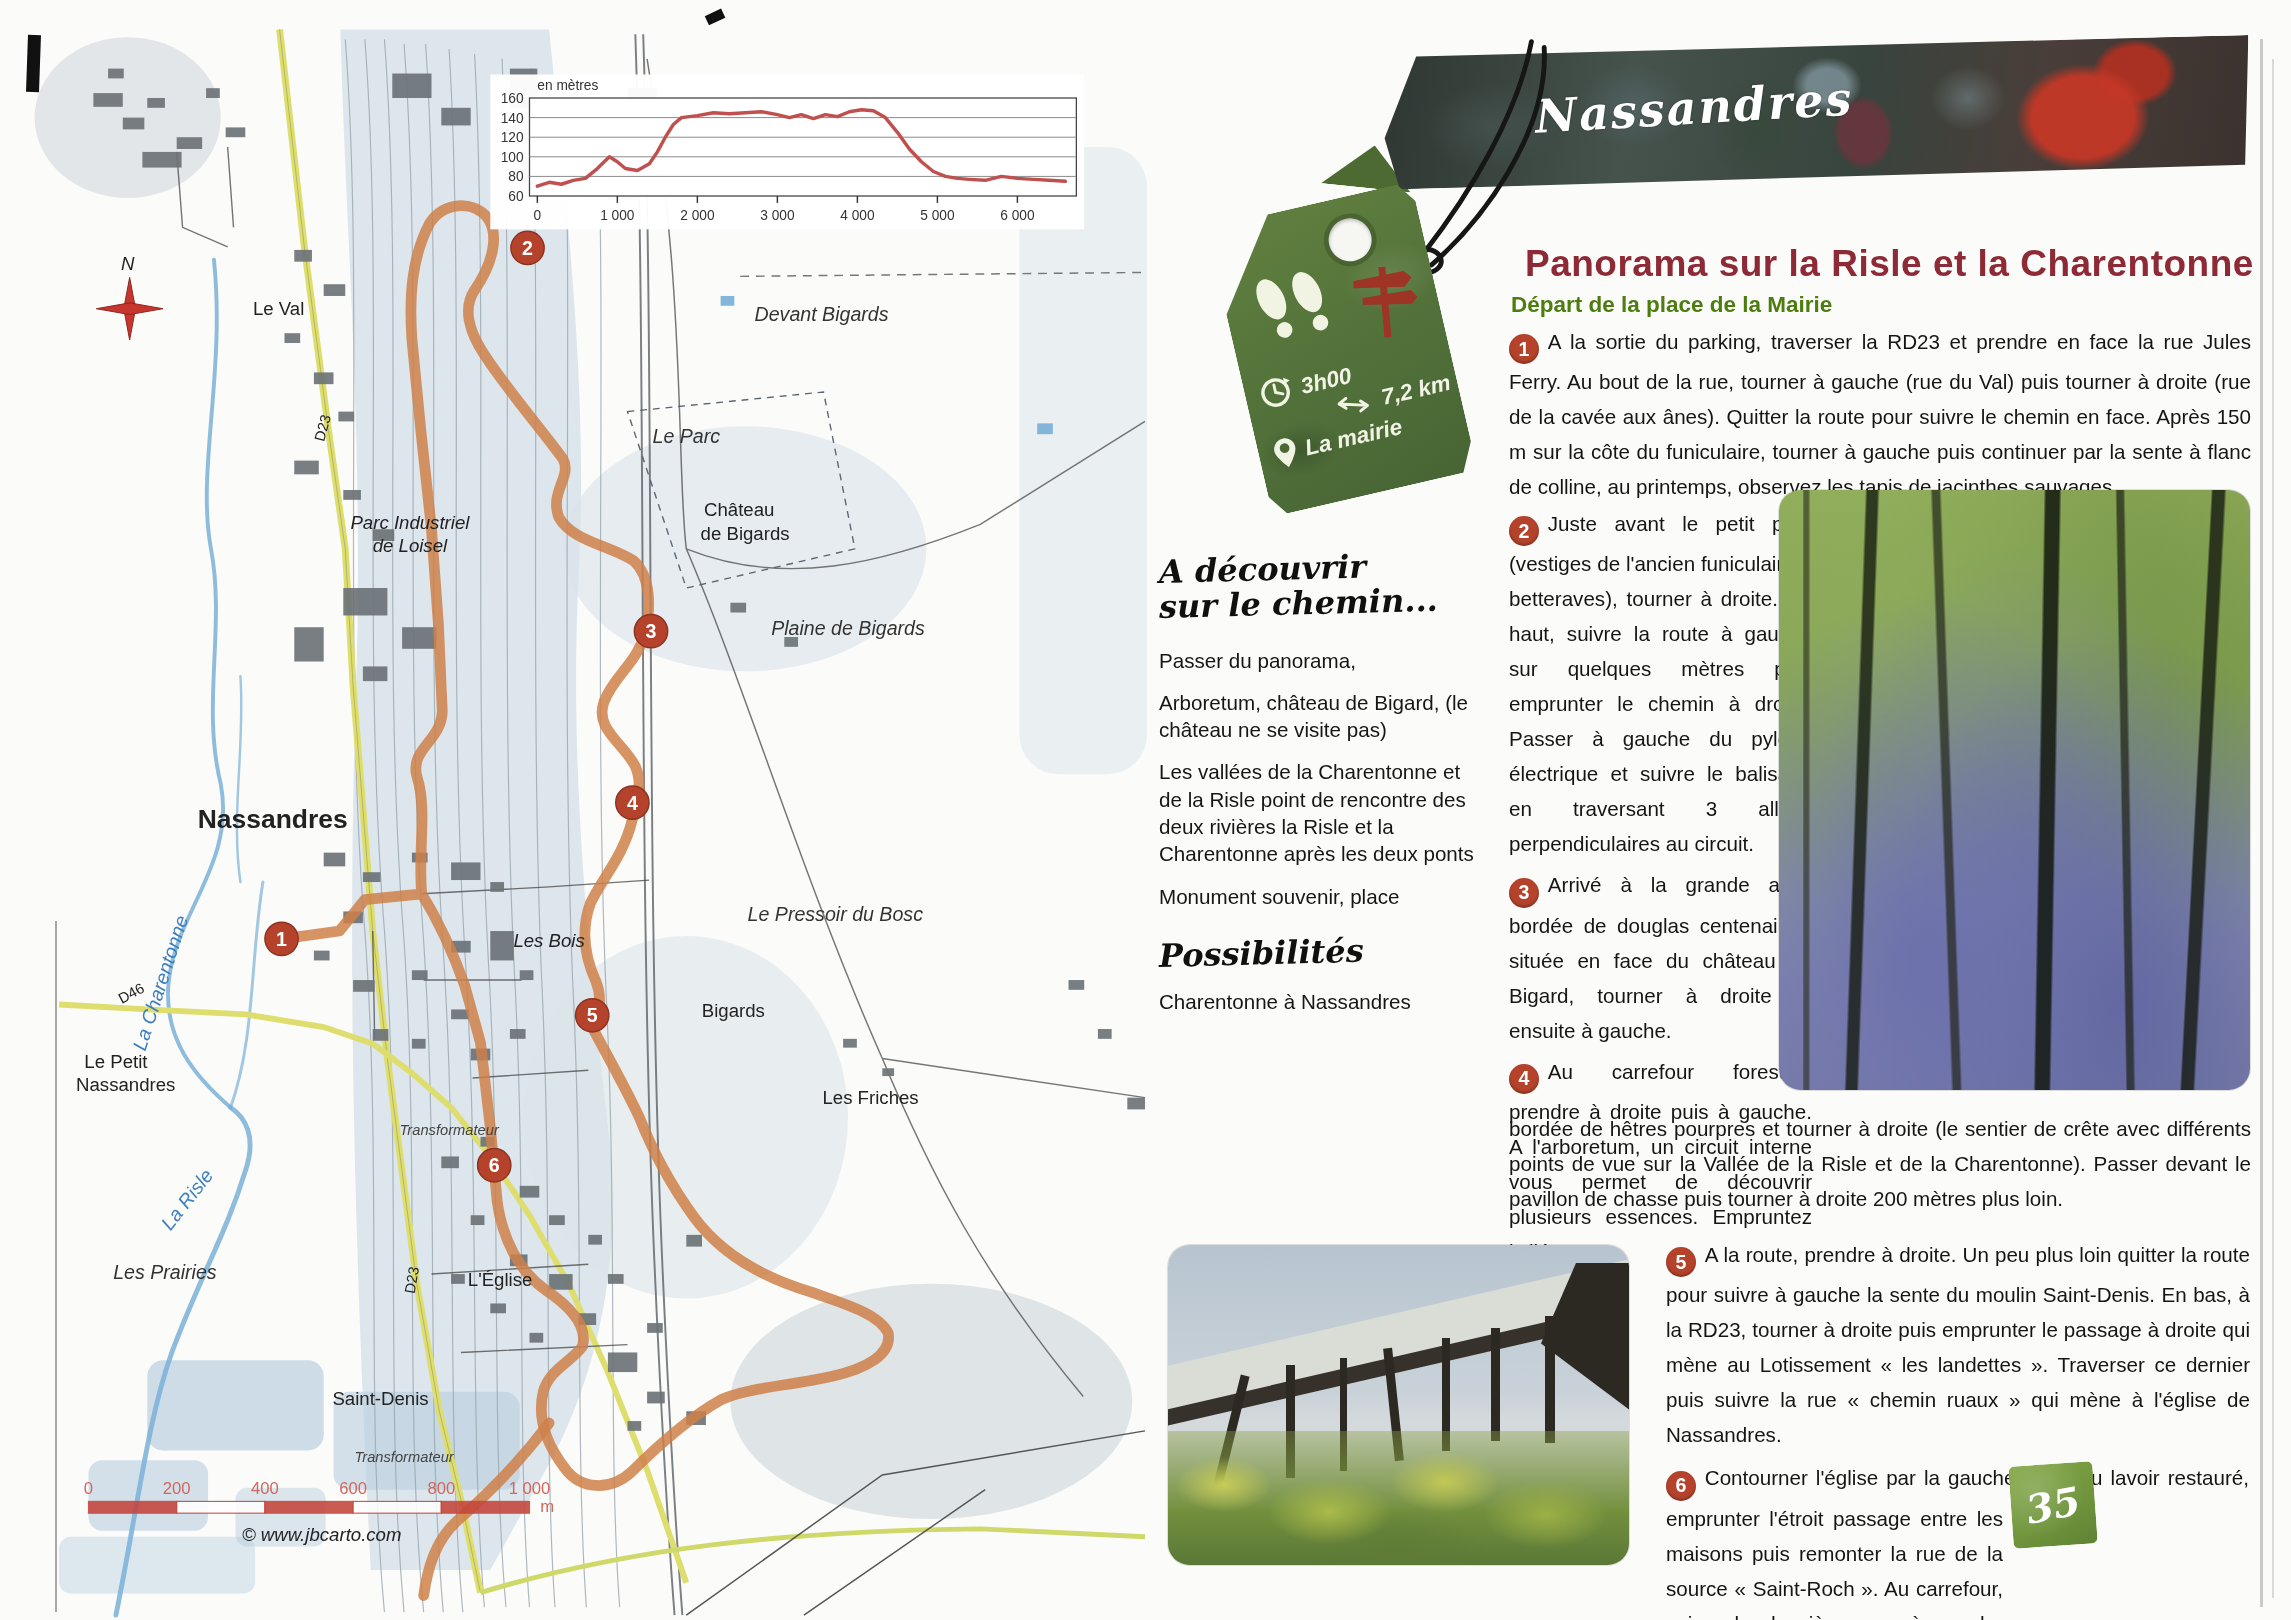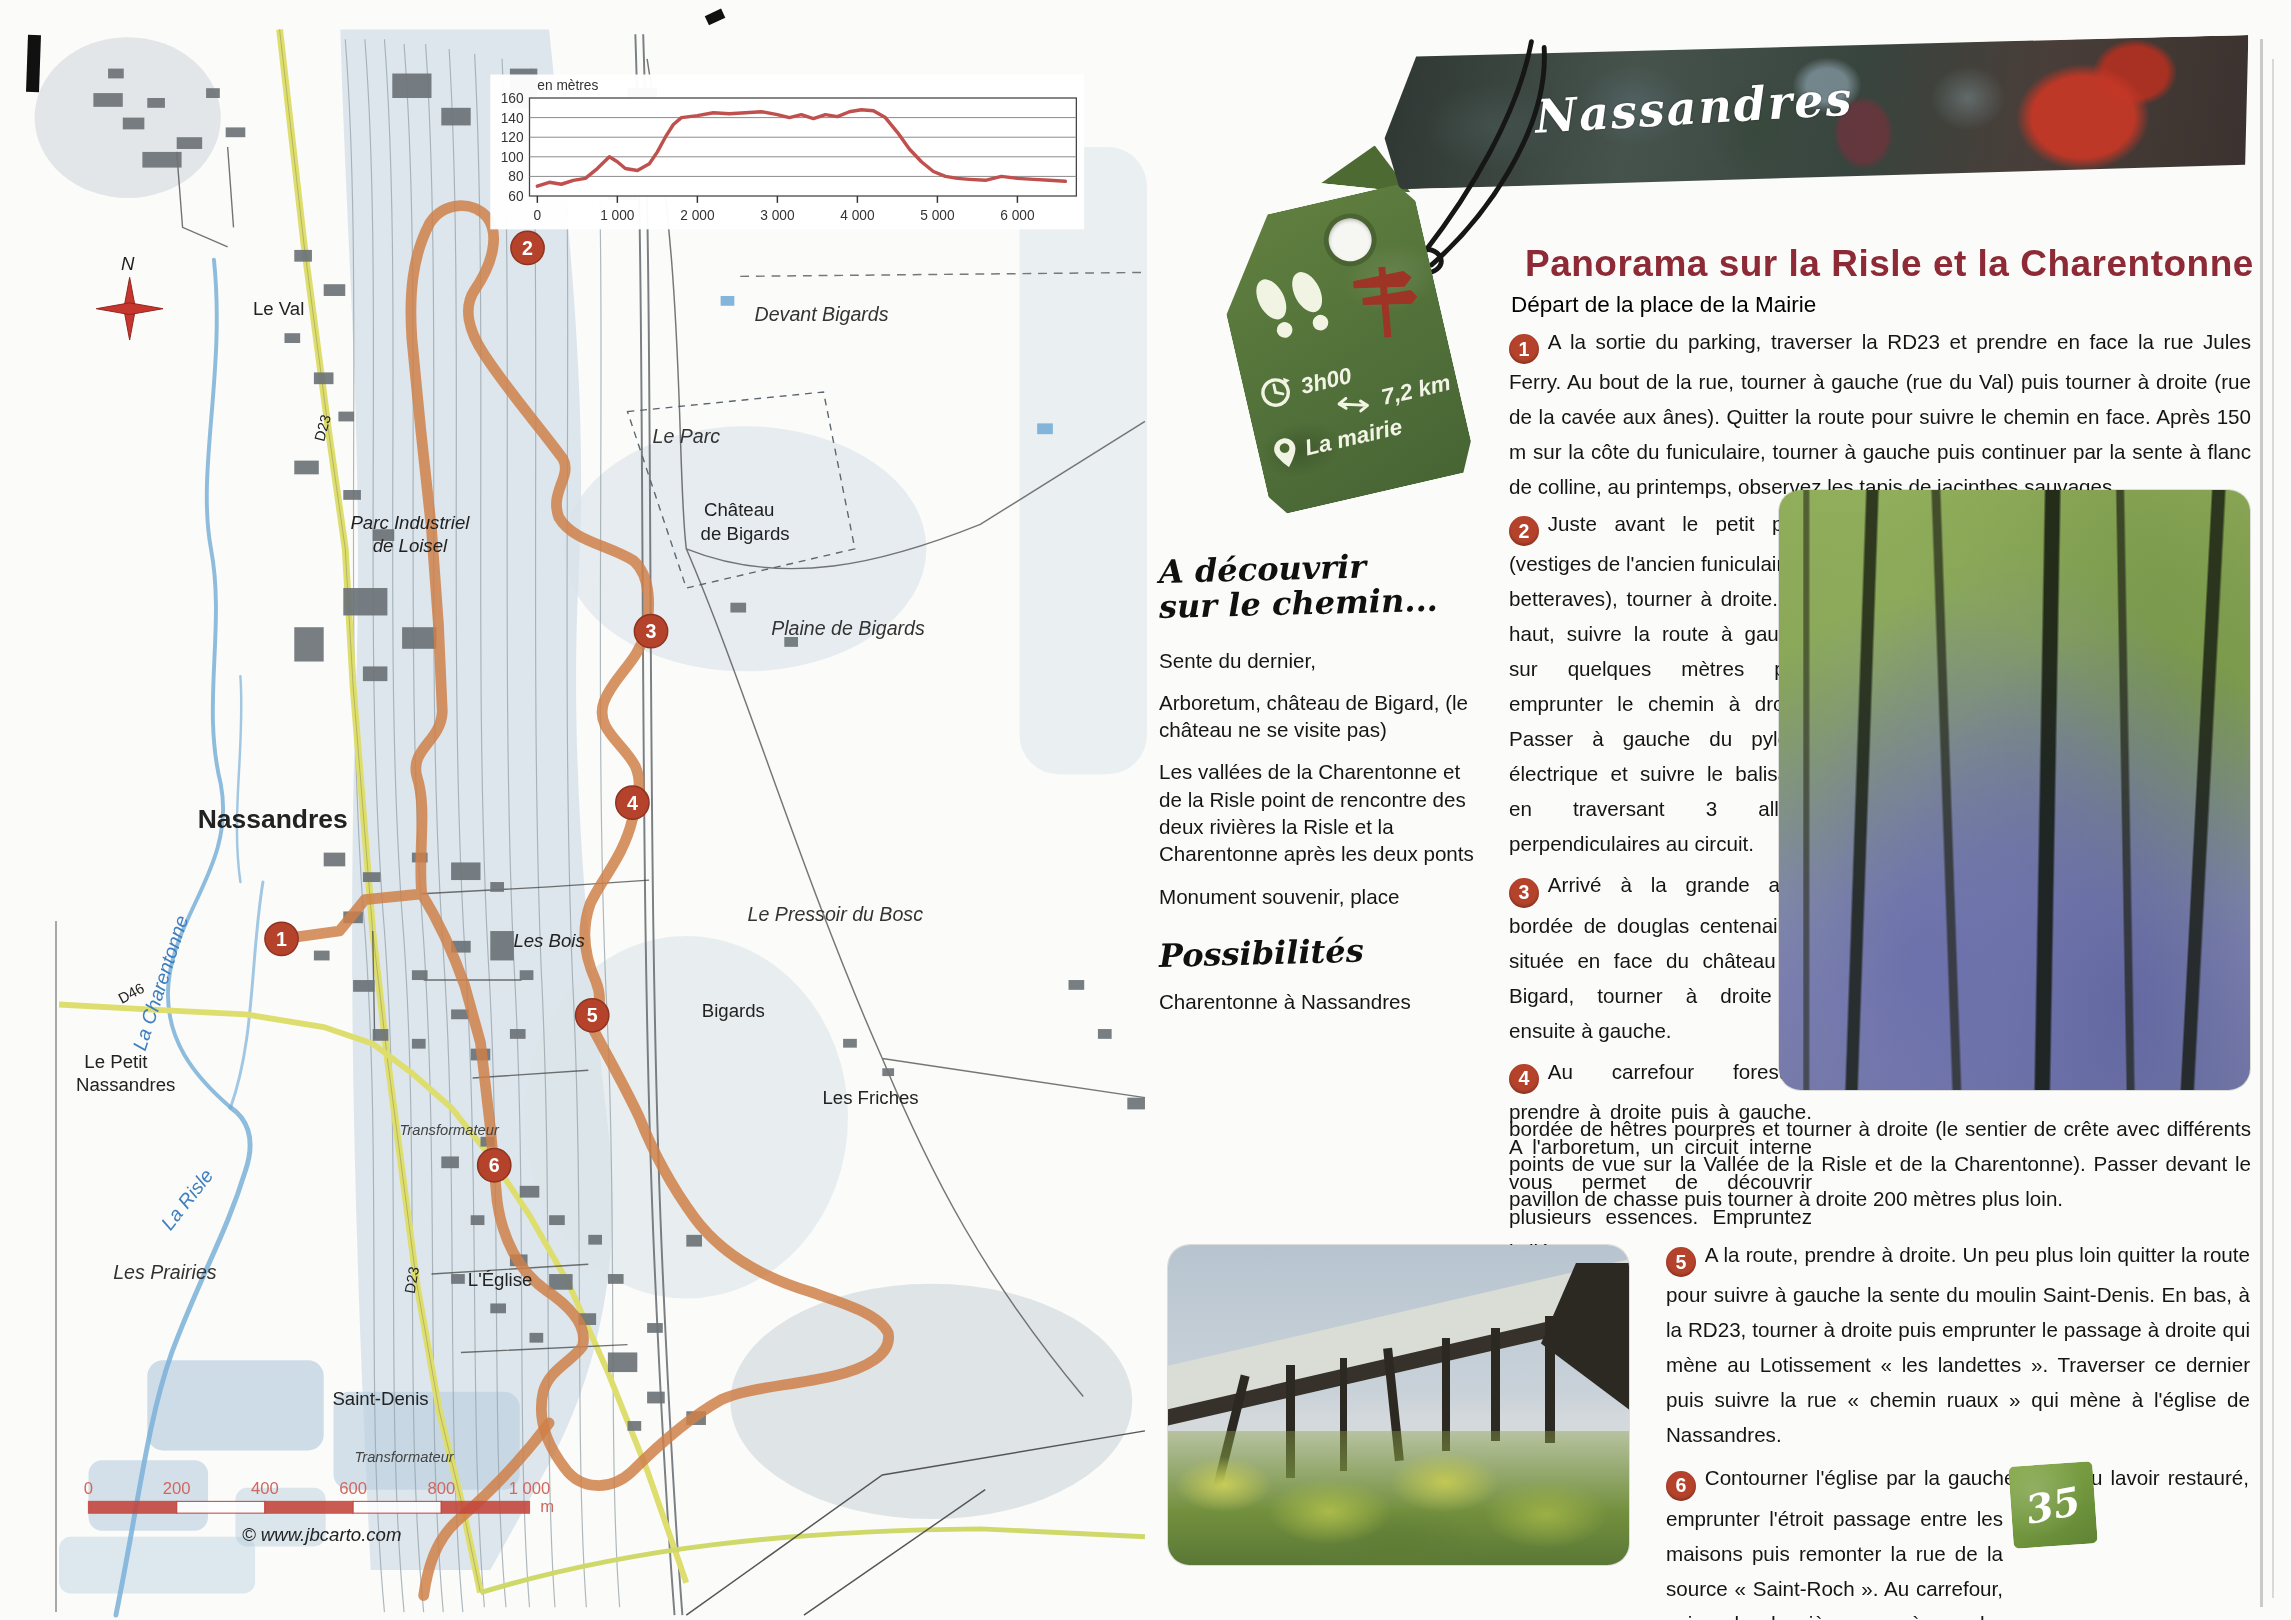--- a/index.html
+++ b/index.html
@@ -47,21 +47,21 @@
       linear-gradient(160deg,#61803f,#52713a 55%,#476434);}
   .tag-hole{position:absolute;left:116px;top:21.6px;width:43px;height:43px;border-radius:50%;
     background:#f6f6f2;box-shadow:0 0 0 4.9px rgba(0,0,0,.18), inset 0 2px 3.9px rgba(0,0,0,.25);}
   .tag-row{position:absolute;display:flex;align-items:center;gap:7.8px;color:#f2f4e6;
     font-size:22.5px;font-weight:bold;font-style:italic;}
   .tag svg{display:block;}
   .string-svg{position:absolute;left:1353px;top:25.5px;}
   
   .art-title{position:absolute;left:1509px;top:227px;width:745px;font-size:37px;font-weight:bold;
     color:#8d2a36;letter-spacing:0.5px;}
-  .art-sub{position:absolute;left:1511px;top:292px;font-size:22.5px;font-weight:normal;color:#000000;}
+  .art-sub{position:absolute;left:1511px;top:292px;font-size:22.5px;font-weight:bold;color:#4d7c0f;}
   .body-txt{font-size:20.6px;line-height:35px;text-align:justify;color:#151515;}
   .step1{position:absolute;left:1509px;top:324px;width:742px;}
   .p234{position:absolute;left:1509px;top:506px;width:303px;}
   .p234 p{margin:0 0 5.9px 0;}
   .cont{position:absolute;left:1509px;top:1111px;width:742px;}
   .col56{position:absolute;left:1666px;top:1237px;width:584px;}
   .col56 p{margin:0 0 7.8px 0;}
   .step-num{display:inline-flex;width:30px;height:30px;border-radius:50%;background:#b5432c;
     color:#fff;font-weight:bold;font-size:19.6px;font-style:normal;align-items:center;justify-content:center;
     margin-right:8.8px;vertical-align:-6.9px;box-shadow:inset 0 -2px 2.9px rgba(0,0,0,.25);}
@@ -437,21 +437,21 @@
   <p class="body-txt cont" style="margin:0;">bordée de hêtres pourpres et tourner à droite (le sentier de crête avec différents points de vue sur la Vallée de la Risle et de la Charentonne). Passer devant le pavillon de chasse puis tourner à droite 200 mètres plus loin.</p>
 
   <div class="col56">
     <p class="body-txt"><span class="step-num">5</span><span>A la route, prendre à droite. Un peu plus loin quitter la route pour suivre à gauche la sente du moulin Saint-Denis. En bas, à la RD23, tourner à droite puis emprunter le passage à droite qui mène au Lotissement « les landettes ». Traverser ce dernier puis suivre la rue « chemin ruaux » qui mène à l'église de Nassandres.</span></p>
     <p class="body-txt"><span class="fl1"></span><span class="fl2"></span><span class="step-num">6</span><span>Contourner l'église par la gauche. Près du lavoir restauré, emprunter l'étroit passage entre les maisons puis remonter la rue de la source « Saint-Roch ». Au carrefour, suivre la deuxième rue à gauche (rue du roule) puis tourner à droite pour rejoindre le parking.</span></p>
   </div>
 
   <div class="discover">
     <div class="script">A découvrir</div>
     <div class="script" style="margin-bottom:21.6px;">sur le chemin...</div>
-    <p>Sente du dernier,</p>
+    <p>Passer du panorama,</p>
     <p>Arboretum, château de Bigard, (le château ne se visite pas)</p>
     <p>Les vallées de la Charentonne et de la Risle point de rencontre des deux rivières la Risle et la Charentonne après les deux ponts</p>
     <p>Monument souvenir, place</p>
     <div class="script poss-head">Possibilités</div>
     <p>Charentonne à Nassandres</p>
   </div>
 
   <div class="photo photo-bluebell"></div>
 
   <div class="photo photo-lavoir">

